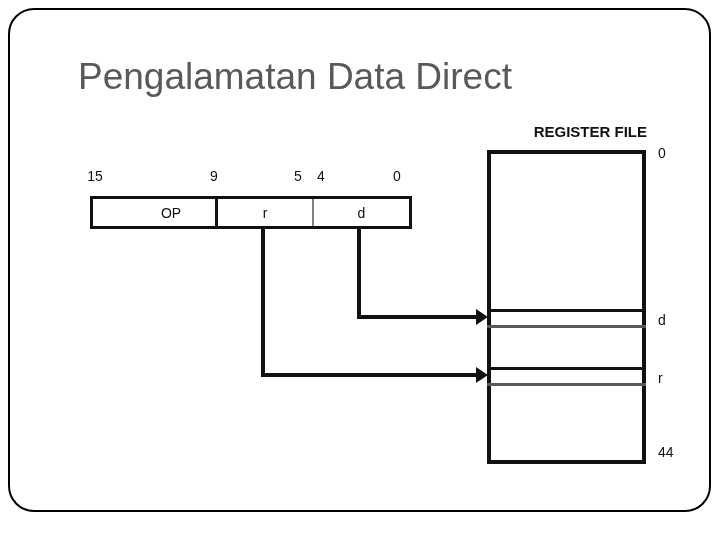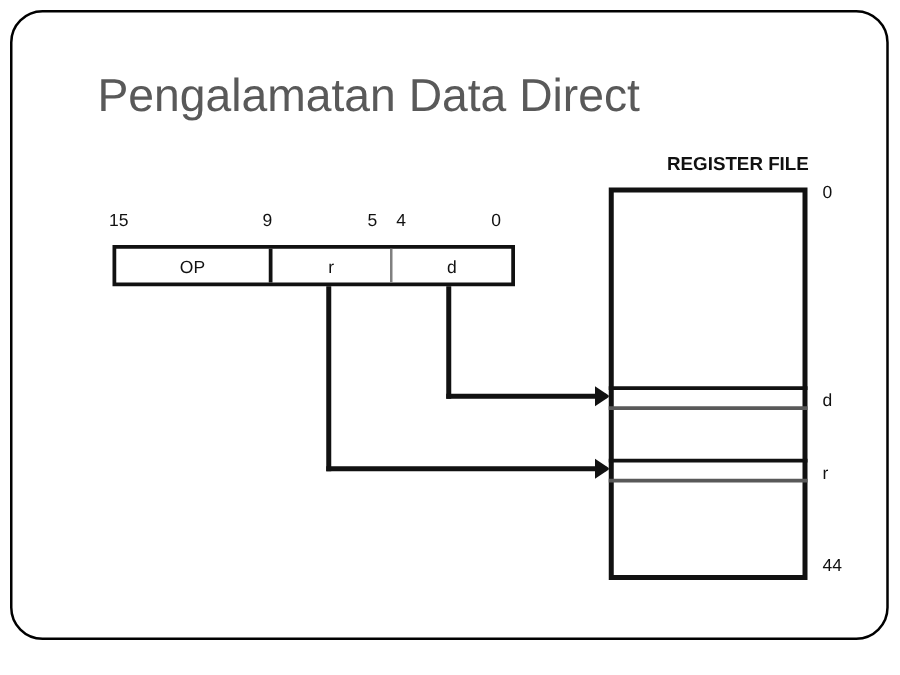--- a/index.html
+++ b/index.html
@@ -57,21 +57,21 @@
     position: absolute;
     top: 0;
     height: 100%;
     display: flex;
     align-items: center;
     justify-content: center;
     font-size: 14px;
     color: #111111;
     box-sizing: border-box;
   }
-  #field-op { left: 0px;   width: 122px; }
+  #field-op { left: 17px;   width: 122px; }
   #field-r  { left: 122px; width: 97px;  border-left: 3px solid #111111; }
   #field-d  { left: 219px; width: 97px;  border-left: 2px solid #808080; }
 
   .bit-label {
     position: absolute;
     font-size: 14px;
     color: #111111;
     top: 168px;
     text-align: center;
     white-space: nowrap;

